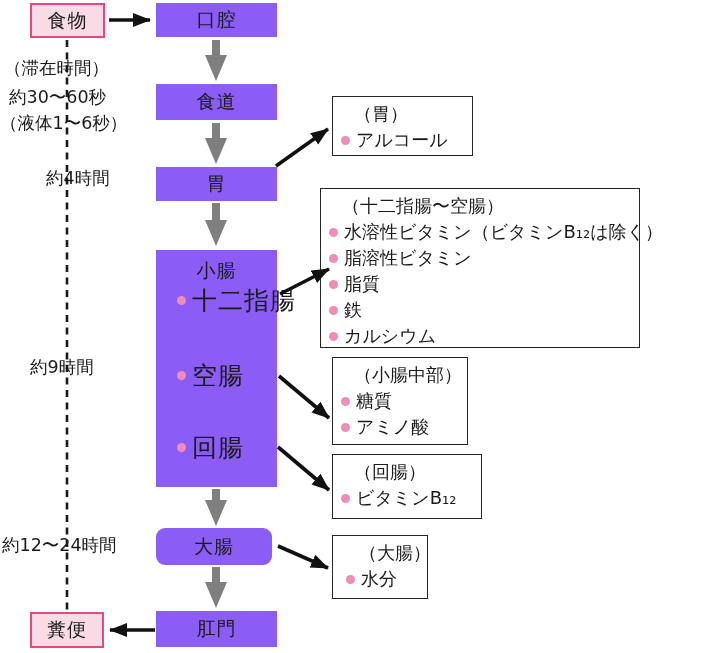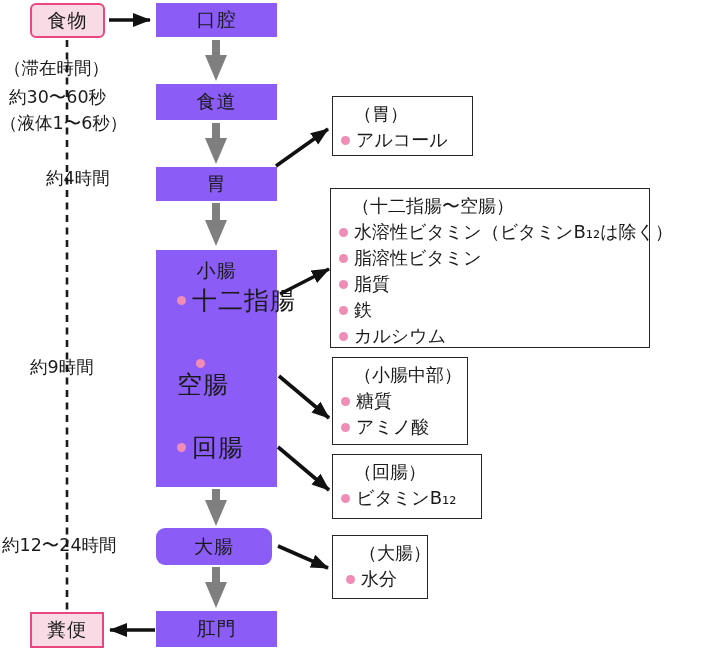--- a/index.html
+++ b/index.html
@@ -65,21 +65,21 @@
     <line x1="278" y1="546" x2="328" y2="568" stroke="#111111" stroke-width="3.6" marker-end="url(#ah)"></line>
     <line x1="155" y1="630" x2="110" y2="630" stroke="#111111" stroke-width="3.6" marker-end="url(#ah)"></line>
 
     <path d="M212,40 L220,40 L220,55 L227,55 L216,81 L205,55 L212,55 Z" fill="#7f7f7f"></path>
     <path d="M212,123 L220,123 L220,138 L227,138 L216,164 L205,138 L212,138 Z" fill="#7f7f7f"></path>
     <path d="M212,203 L220,203 L220,220 L227,220 L216,246 L205,220 L212,220 Z" fill="#7f7f7f"></path>
     <path d="M212,489 L220,489 L220,500 L227,500 L216,526 L205,500 L212,500 Z" fill="#7f7f7f"></path>
     <path d="M212,567 L220,567 L220,582 L227,582 L216,608 L205,582 L212,582 Z" fill="#7f7f7f"></path>
   </svg>
 
-  <div class="terminal-box" style="left:30px; top:3px; width:75px; height:35px;border-radius:6px;">
+  <div class="terminal-box" style="left:30px; top:3px; width:75px; height:35px;">
     <span>食物</span>
   </div>
   <div class="terminal-box" style="left:30px; top:612px; width:74px; height:36px;">
     <span>糞便</span>
   </div>
 
   <div class="organ-box" style="left:156px; top:3px; width:121px; height:34px;">
     <span>口腔</span>
   </div>
   <div class="organ-box" style="left:156px; top:84px; width:121px; height:36px;">
@@ -88,21 +88,21 @@
   <div class="organ-box" style="left:156px; top:167px; width:121px; height:34px;">
     <span>胃</span>
   </div>
 
   <div class="organ-box" style="left:156px; top:250px; width:121px; height:237px; display:block;padding-left:8px;">
     <div class="si-inner-title">小腸</div>
     <div class="si-item" style="top:34px;">
       <span class="bullet"></span>
       <span>十二指腸</span>
     </div>
-    <div class="si-item" style="top:109px;flex-direction:column;">
+    <div class="si-item" style="top:109px;">
       <span class="bullet"></span>
       <span>空腸</span>
     </div>
     <div class="si-item" style="top:181px;">
       <span class="bullet"></span>
       <span>回腸</span>
     </div>
   </div>
 
   <div class="organ-box" style="left:156px; top:528px; width:116px; height:37px;border-radius:9px;">
@@ -120,21 +120,21 @@
   <div class="time-label" style="left:2px; top:533px;">約12〜24時間</div>
 
   <div class="note-box" style="left:332px; top:96px; width:141px; height:60px;">
     <div class="site">（胃）</div>
     <div class="note-line">
       <span class="bullet"></span>
       <span>アルコール</span>
     </div>
   </div>
 
-  <div class="note-box" style="left:330px; top:188px; width:320px; height:160px;">
+  <div class="note-box" style="left:320px; top:188px; width:320px; height:160px;">
     <div class="site">（十二指腸〜空腸）</div>
     <div class="note-line">
       <span class="bullet"></span>
       <span>水溶性ビタミン（ビタミンB₁₂は除く）</span>
     </div>
     <div class="note-line">
       <span class="bullet"></span>
       <span>脂溶性ビタミン</span>
     </div>
     <div class="note-line">

